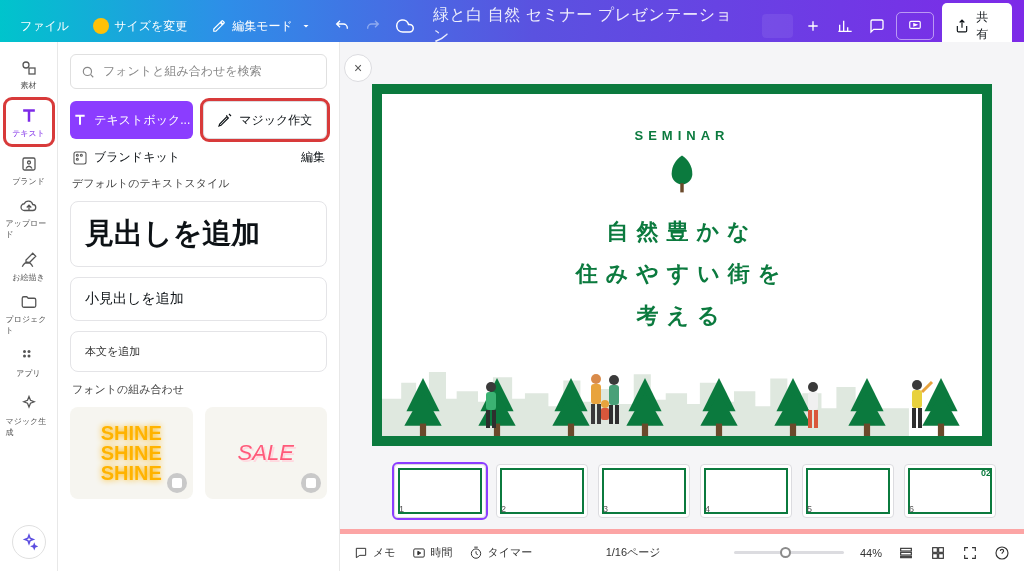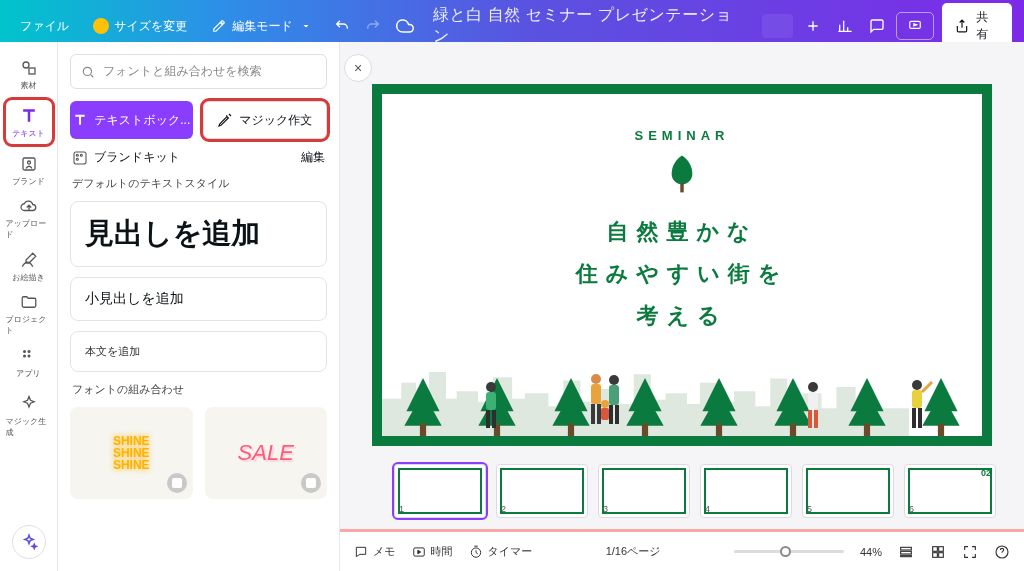--- a/index.html
+++ b/index.html
@@ -28,40 +28,40 @@
 .pill{width:100%;height:38px;border:1px solid #dcdce0;border-radius:6px;display:flex;align-items:center;justify-content:center;font-size:12px;cursor:pointer;margin-bottom:14px}
 .section-title{font-size:11px;color:#444;margin:4px 2px 10px}
 .text-btn{width:100%;border:1px solid #e4e4e7;border-radius:8px;padding:12px 14px;margin-bottom:10px;cursor:pointer;background:#fff}
 .text-btn.h1{font-size:29px;font-weight:700}
 .text-btn.h2{font-size:14px;font-weight:500}
 .text-btn.body{font-size:11px;color:#333}
 .combos{display:flex;gap:12px;margin-top:6px}
 .combo{flex:1;height:92px;border-radius:8px;position:relative;display:flex;align-items:center;justify-content:center;background:#f6f5f0;cursor:pointer;overflow:hidden}
 .combo .badge{position:absolute;right:6px;bottom:6px;width:20px;height:20px;background:#c9c9c9;border-radius:50%;display:flex;align-items:center;justify-content:center}
 .combo .crownmini{width:10px;height:10px;background:#fff;border-radius:2px}
-.combo.shine{color:#ffb300;font-weight:900;font-size:12px;text-align:center;line-height:1}
+.combo.shine{color:#ffb300;font-weight:900;font-size:20px;text-align:center;line-height:1}
 .combo.sale{color:#ff5a7a;font-weight:400;font-size:22px;font-style:italic}
 .canvas-area{position:absolute;left:340px;right:0;top:42px;bottom:0;display:flex;flex-direction:column}
 .close-panel{position:absolute;left:344px;top:54px;width:28px;height:28px;border:1px solid #dcdce0;border-radius:50%;background:#fff;display:flex;align-items:center;justify-content:center;cursor:pointer;font-size:14px;color:#555;z-index:5}
 .stage{flex:1;display:flex;align-items:flex-start;justify-content:center;padding:42px 18px 6px;background:#f5f5f7}
 .slide{width:620px;height:362px;background:#fff;border:10px solid #0b7a3e;display:flex;flex-direction:column;align-items:center;position:relative;overflow:hidden}
 .slide .seminar{margin-top:34px;font-size:13px;letter-spacing:5px;color:#0b7a3e;font-weight:700}
 .slide .tree{margin-top:8px}
 .slide .title{margin-top:14px;text-align:center;color:#0b7a3e;font-weight:800;font-size:22px;letter-spacing:8px;line-height:1.9}
 .skyline{position:absolute;bottom:0;left:0;right:0;height:96px}
 .treesrow{position:absolute;bottom:0;left:0;right:0;height:90px;display:flex;align-items:flex-end;justify-content:space-around;padding:0 4px}
 .minitree{width:42px;height:58px;position:relative}
 .minitree svg{width:100%;height:100%}
 .person{position:absolute;bottom:4px}
 .thumbs-strip{height:78px;background:#f5f5f7;display:flex;align-items:center;gap:10px;padding:0 54px 0 54px;overflow:hidden}
 .thumb{width:92px;height:54px;background:#fff;border:1px solid #dcdce0;border-radius:4px;position:relative;cursor:pointer;flex-shrink:0;overflow:hidden}
 .thumb.active{outline:2px solid #8b3dff}
 .thumb .num{position:absolute;left:4px;bottom:3px;font-size:9px;color:#555}
 .thumb-inner{position:absolute;inset:3px;border:2px solid #0b7a3e}
-.bottombar{height:42px;border-top:3px solid #fca5a5;display:flex;align-items:center;padding:0 14px;gap:16px;font-size:11px;color:#333;background:#fff}
+.bottombar{height:42px;border-top:5px solid #fca5a5;display:flex;align-items:center;padding:0 14px;gap:16px;font-size:11px;color:#333;background:#fff}
 .bb-btn{display:flex;align-items:center;gap:5px;cursor:pointer}
 .bb-spacer{flex:1}
 .slider{width:110px;height:3px;background:#dcdce0;border-radius:2px;position:relative}
 .slider .knob{position:absolute;left:42%;top:-4px;width:11px;height:11px;border-radius:50%;background:#fff;border:2px solid #8b8b8b}
 .share-btn{display:flex;align-items:center;gap:6px;background:#fff;color:#0d1216;padding:6px 12px;border-radius:5px;font-size:12px;cursor:pointer}
 .present-btn{display:flex;align-items:center;gap:6px;border:1px solid rgba(255,255,255,.5);padding:5px 10px;border-radius:5px;cursor:pointer}
 .sq-ico{width:24px;height:24px;display:flex;align-items:center;justify-content:center;border-radius:4px;cursor:pointer}
 svg{display:block}
 </style>
 </head>

